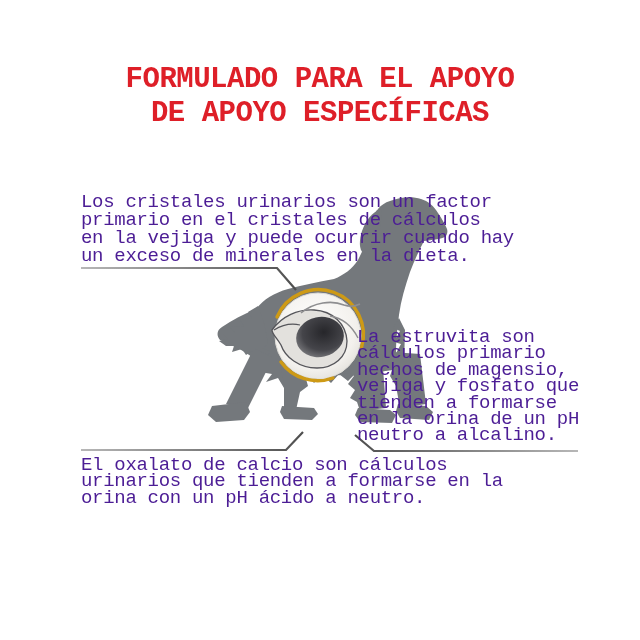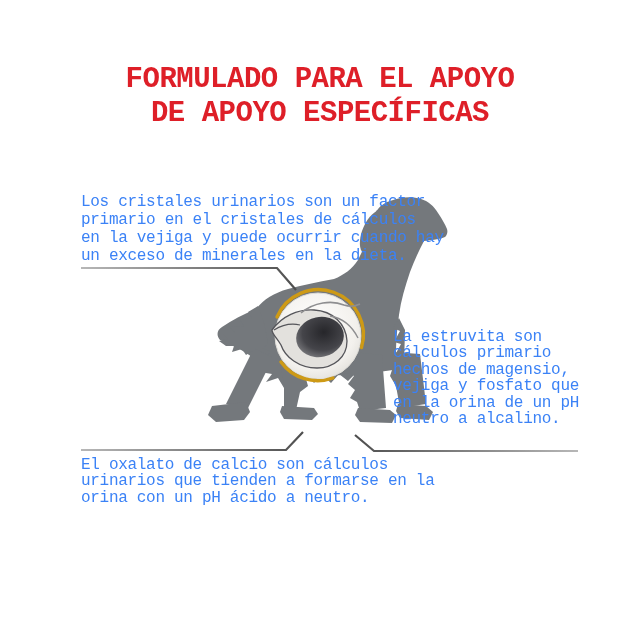--- a/index.html
+++ b/index.html
@@ -7,21 +7,21 @@
     position:relative;width:640px;height:544px;background:#ffffff;overflow:hidden;
     font-family:Liberation Mono, monospace;
   }
   .art{position:absolute;left:0;top:0;width:640px;height:640px;}
   .title{
     position:absolute;left:0;top:63px;width:640px;text-align:center;
     font-size:29px;line-height:34px;font-weight:bold;letter-spacing:-0.5px;
     color:#DE1F28;
   }
   .note{
-    position:absolute;color:#3b82f6;font-size:16px;letter-spacing:-0.3px;
+    position:absolute;color:#4c1d95;font-size:19px;letter-spacing:-0.3px;
   }
   .note .ln{display:block;}
   .note-crystals{left:81px;top:193px;line-height:18px;text-align:left;}
   .note-struvite{right:61px;top:329px;line-height:16.4px;}
   .note-oxalate{left:81px;top:457px;line-height:16.4px;text-align:left;}
 </style>
 </head>
 <body>
 
 <div class="canvas">
@@ -164,20 +164,21 @@
     <span class="ln">primario en el cristales de cálculos</span>
     <span class="ln">en la vejiga y puede ocurrir cuando hay</span>
     <span class="ln">un exceso de minerales en la dieta.</span>
   </div>
 
   <div class="note note-struvite">
     <span class="ln">La estruvita son</span>
     <span class="ln">cálculos primario</span>
     <span class="ln">hechos de magensio,</span>
     <span class="ln">vejiga y fosfato que</span>
+    <span class="ln">tienden a formarse</span>
     <span class="ln">en la orina de un pH</span>
     <span class="ln">neutro a alcalino.</span>
   </div>
 
   <div class="note note-oxalate">
     <span class="ln">El oxalato de calcio son cálculos</span>
     <span class="ln">urinarios que tienden a formarse en la</span>
     <span class="ln">orina con un pH ácido a neutro.</span>
   </div>
 

